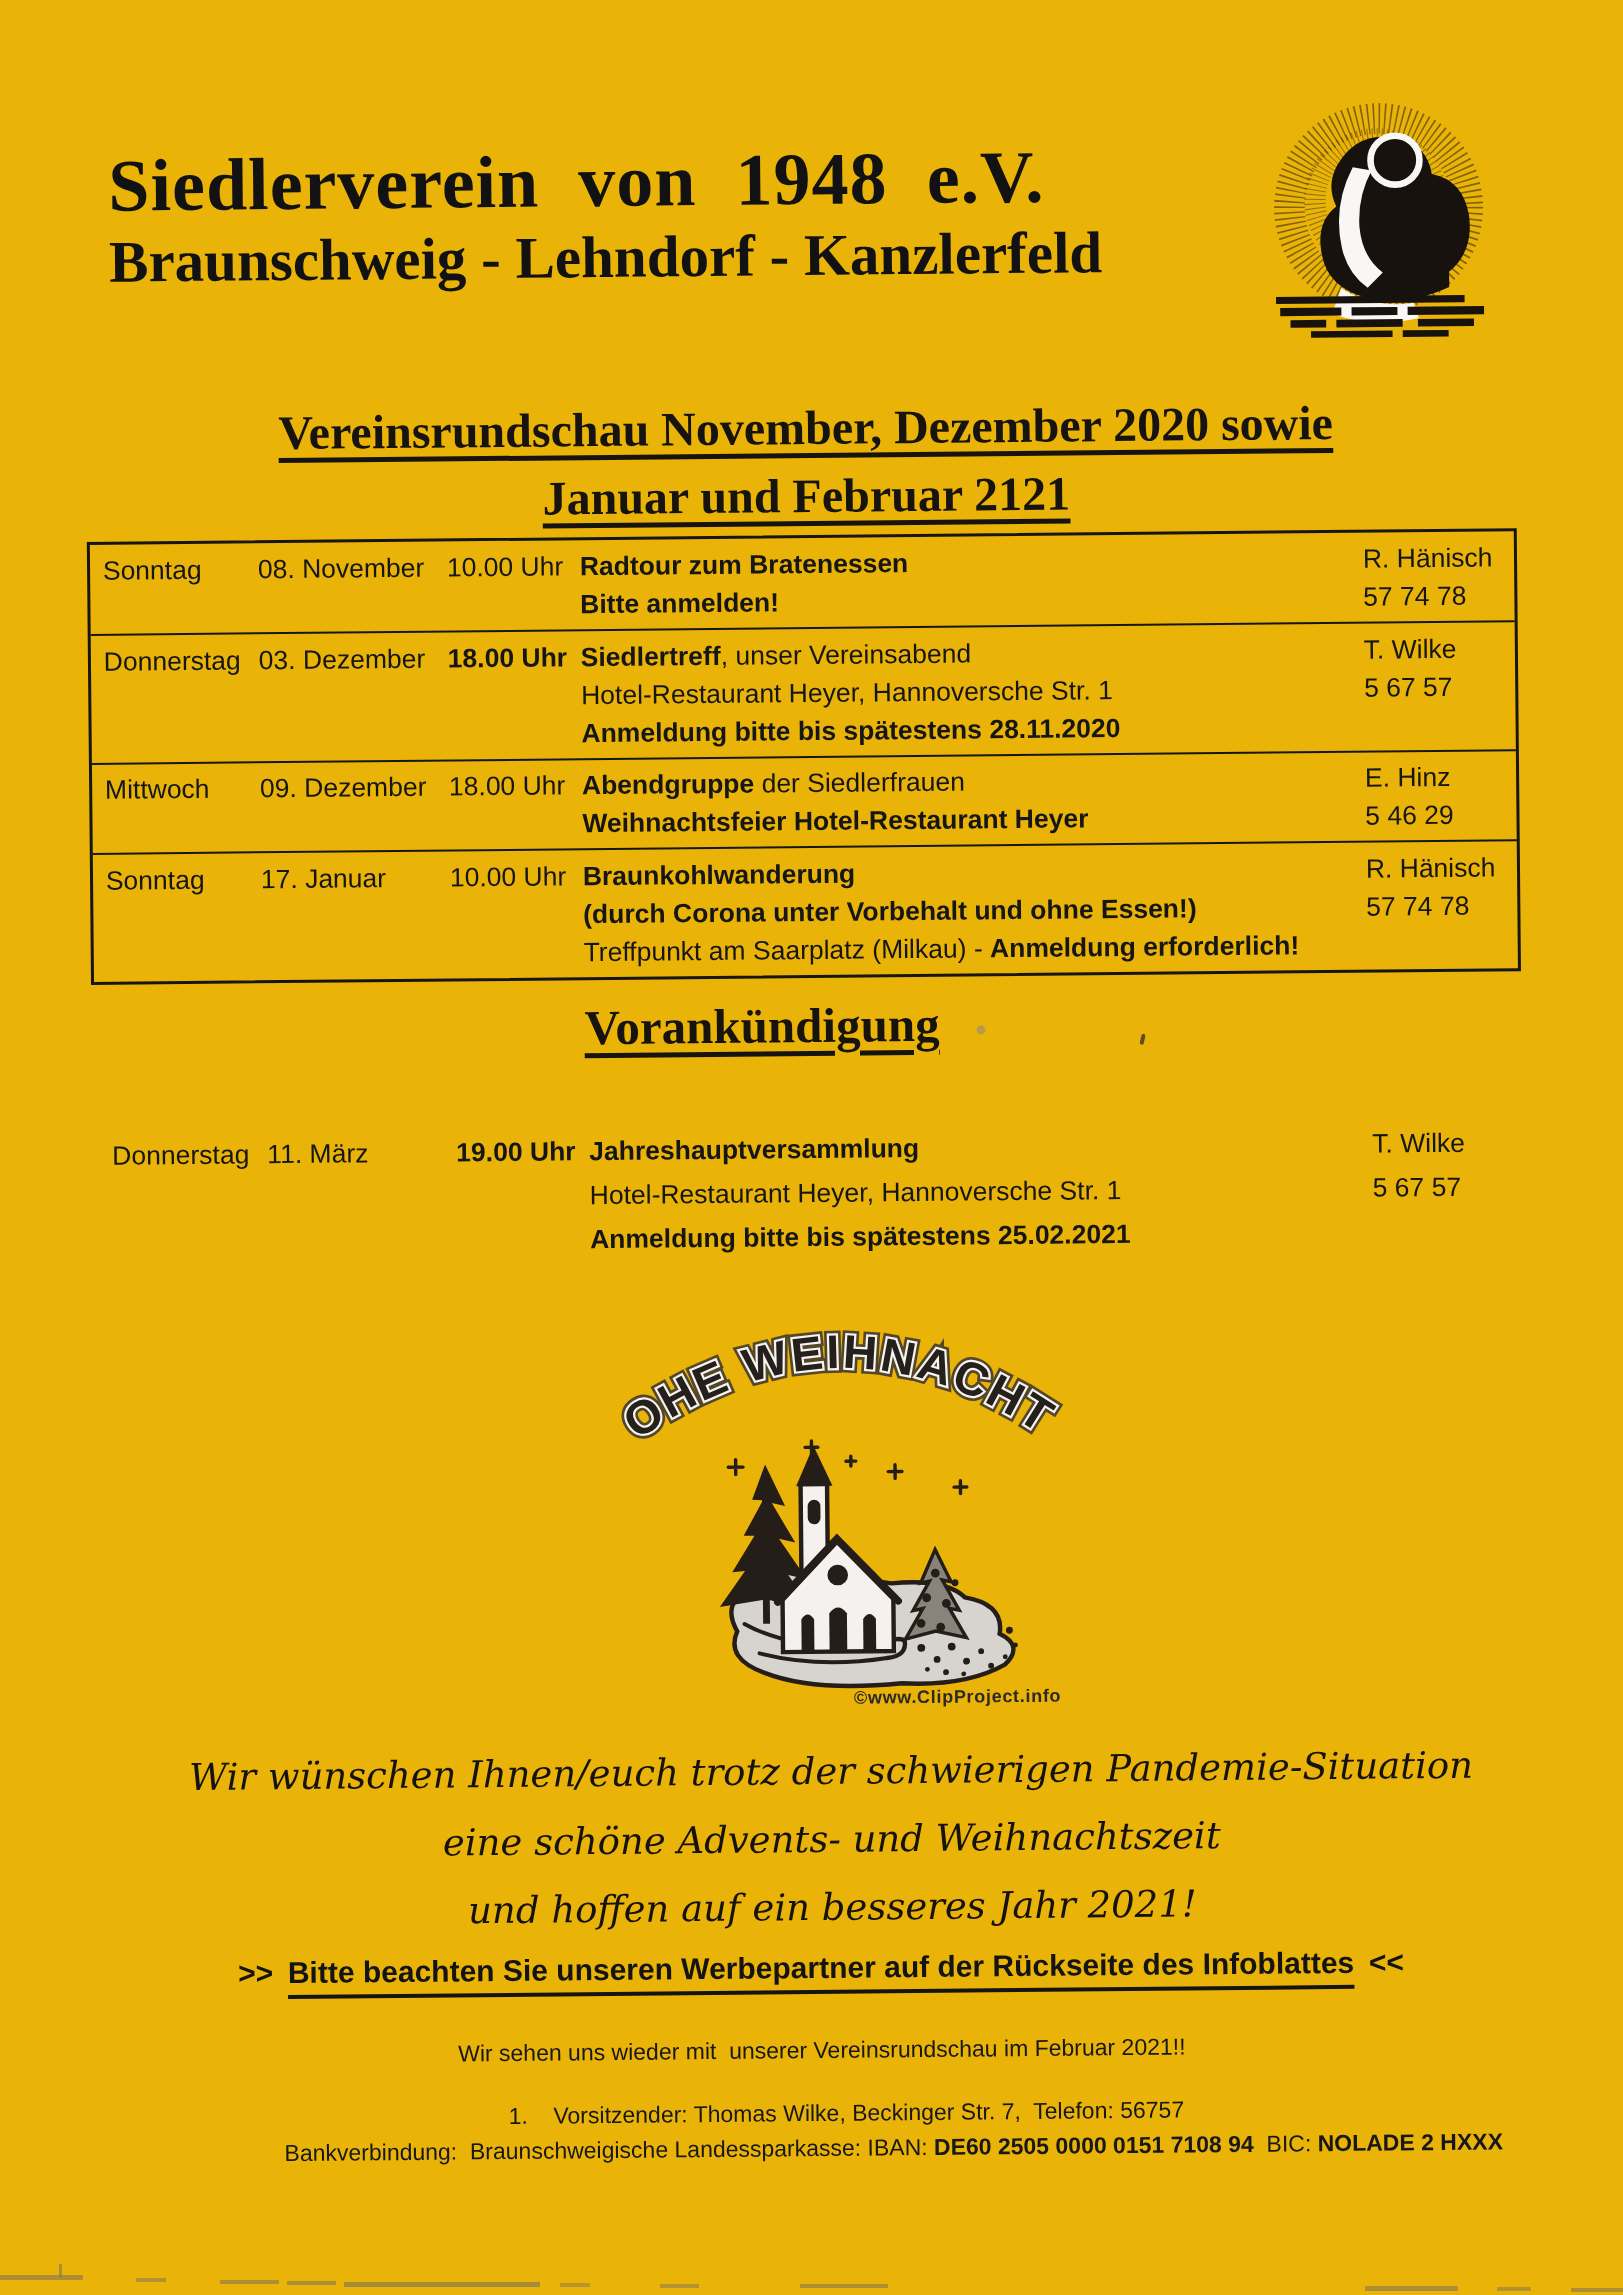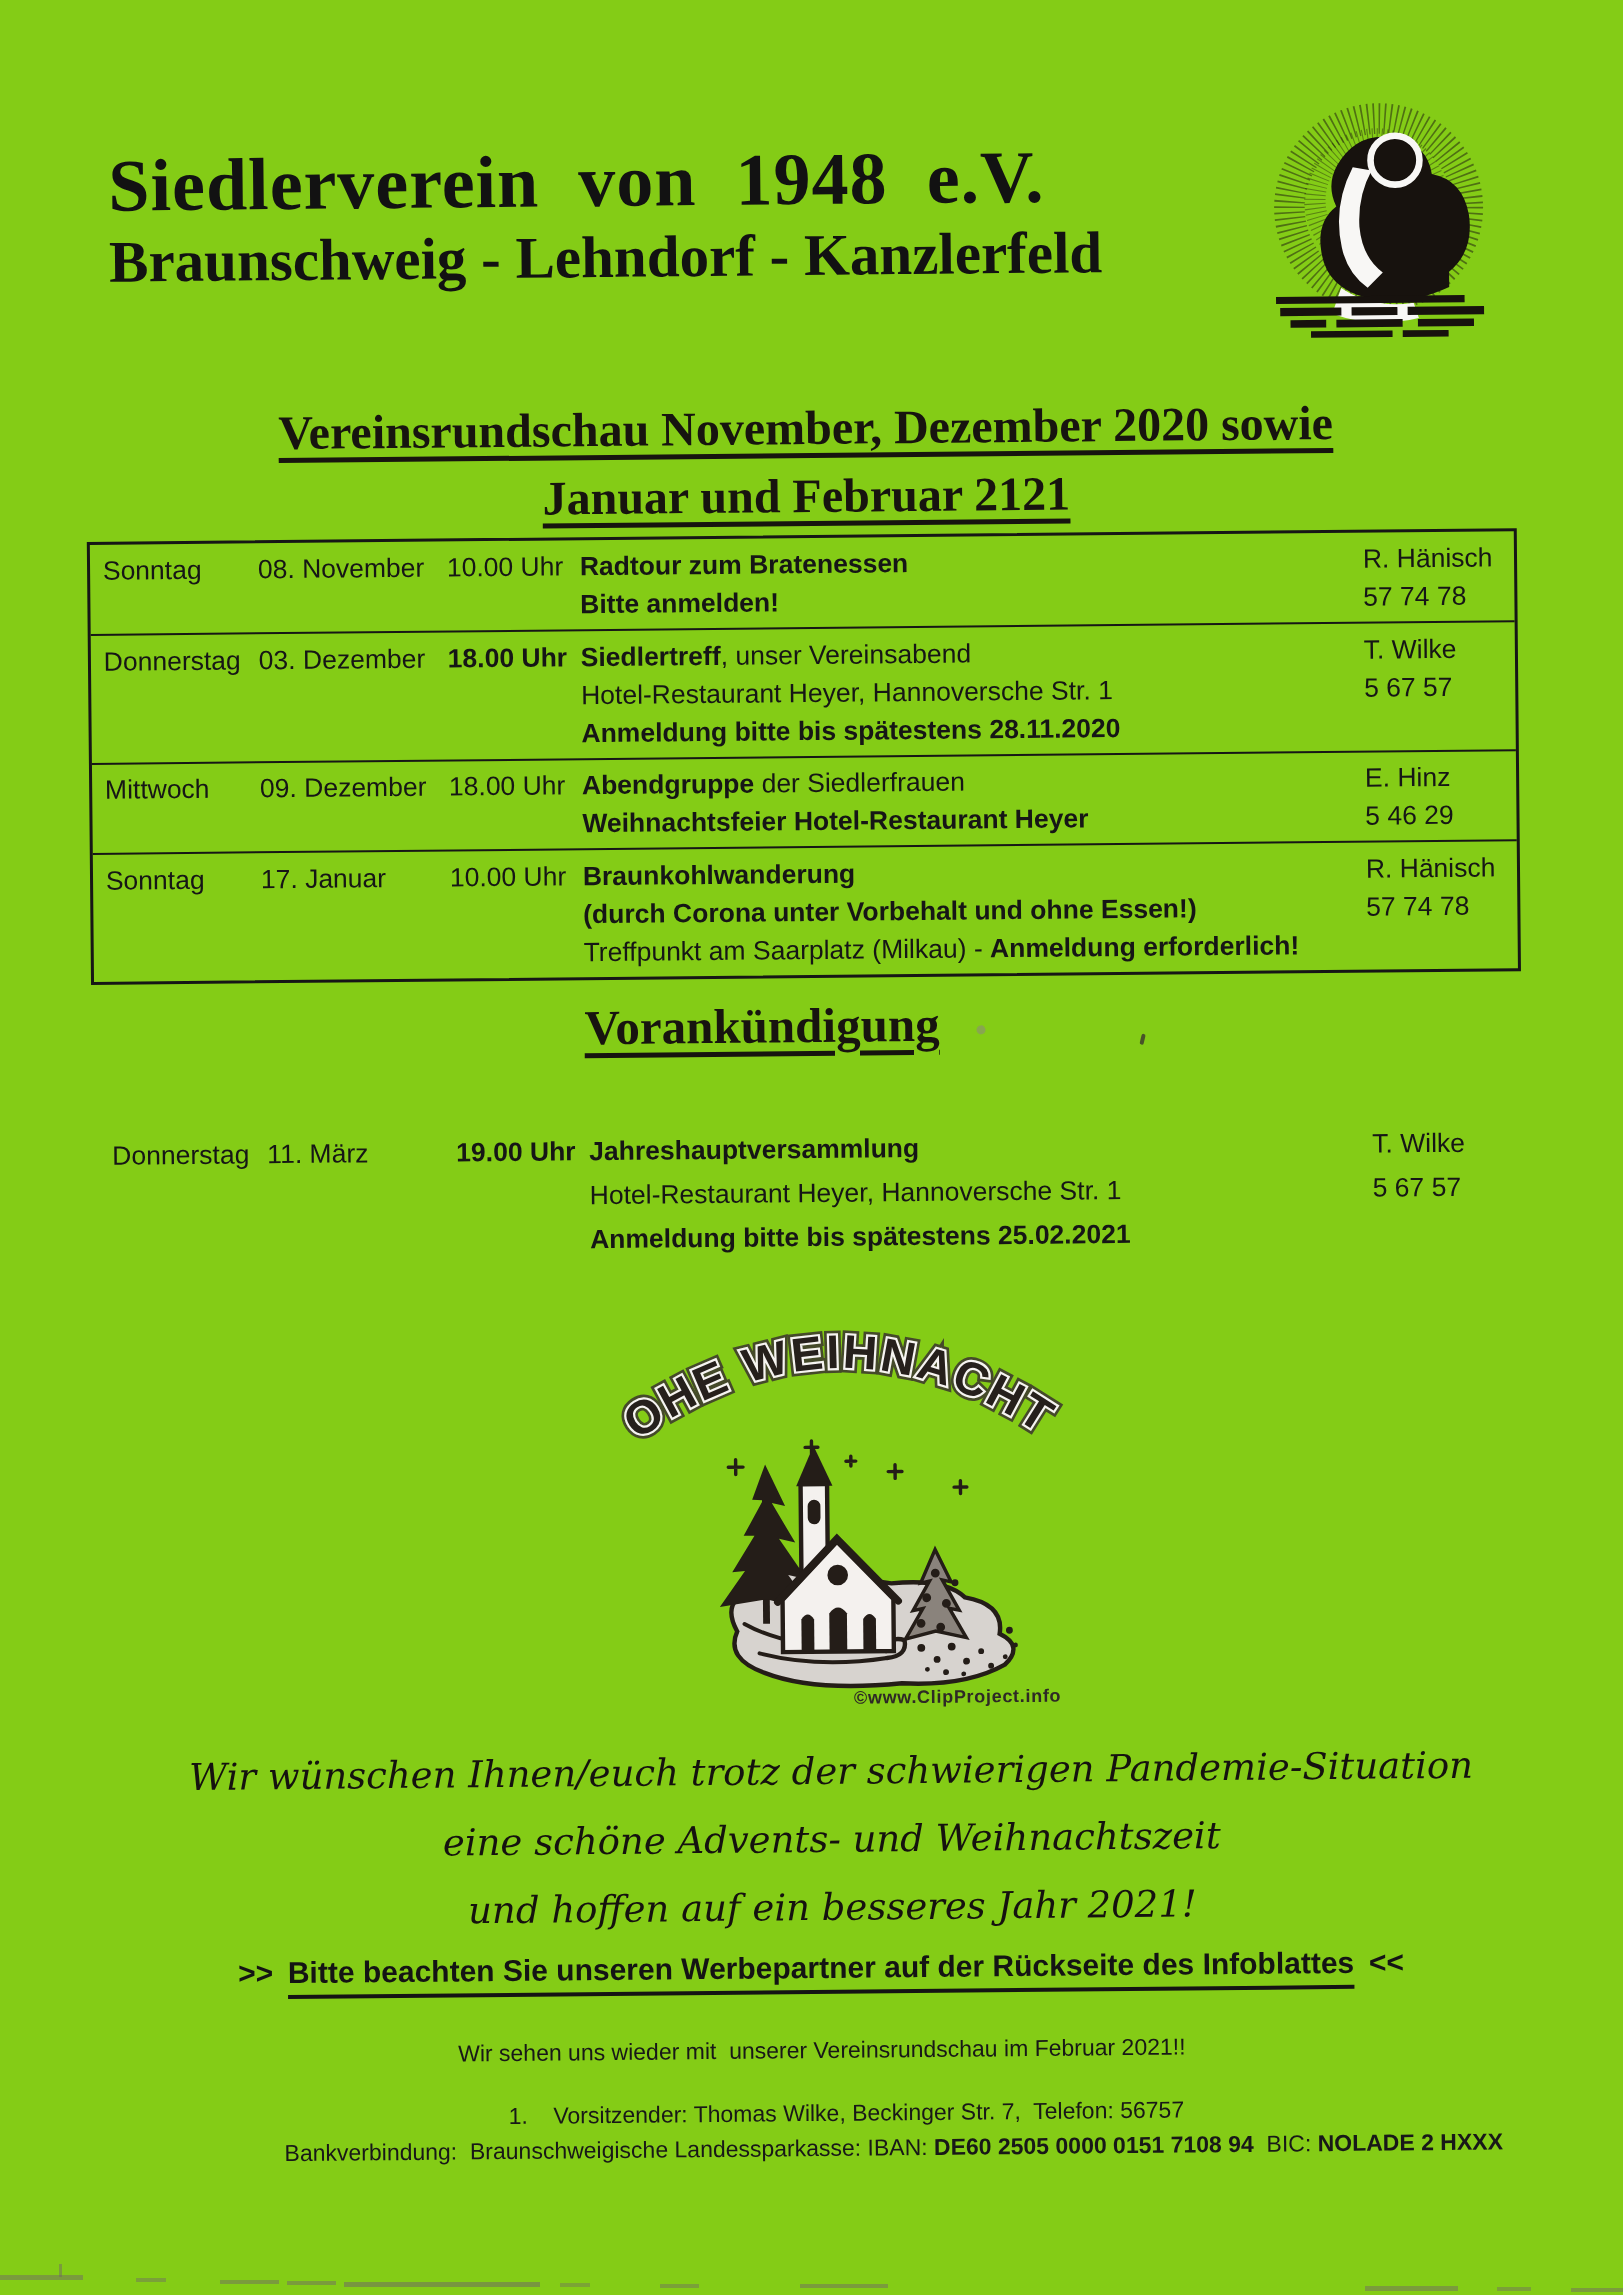--- a/index.html
+++ b/index.html
@@ -1,16 +1,16 @@
 <!DOCTYPE html>
 <html style="font-size:7.9px"><head>
 <meta charset="utf-8">
 <style>
   html,body{margin:0;padding:0;background:#e8e8e6;}
-  .page{position:relative;width:1624px;height:2295px;background:#84cc16;overflow:hidden;
+  .page{position:relative;width:1624px;height:2295px;background:#eab308;overflow:hidden;
         font-family:"Liberation Sans",sans-serif;color:#1b1b1b;}
   .skew{position:absolute;left:0;top:0;width:1624px;height:2295px;
         transform:rotate(-0.55deg);transform-origin:812px 1080px;}
 
   
   .org-name{position:absolute;left:117px;top:142px;
             font-family:"Liberation Serif",serif;font-weight:bold;font-size:74px;line-height:1;
             letter-spacing:1px;word-spacing:19.6px;color:#121212;}
   .org-subtitle{position:absolute;left:117px;top:226px;
             font-family:"Liberation Serif",serif;font-weight:bold;font-size:59px;line-height:1;

